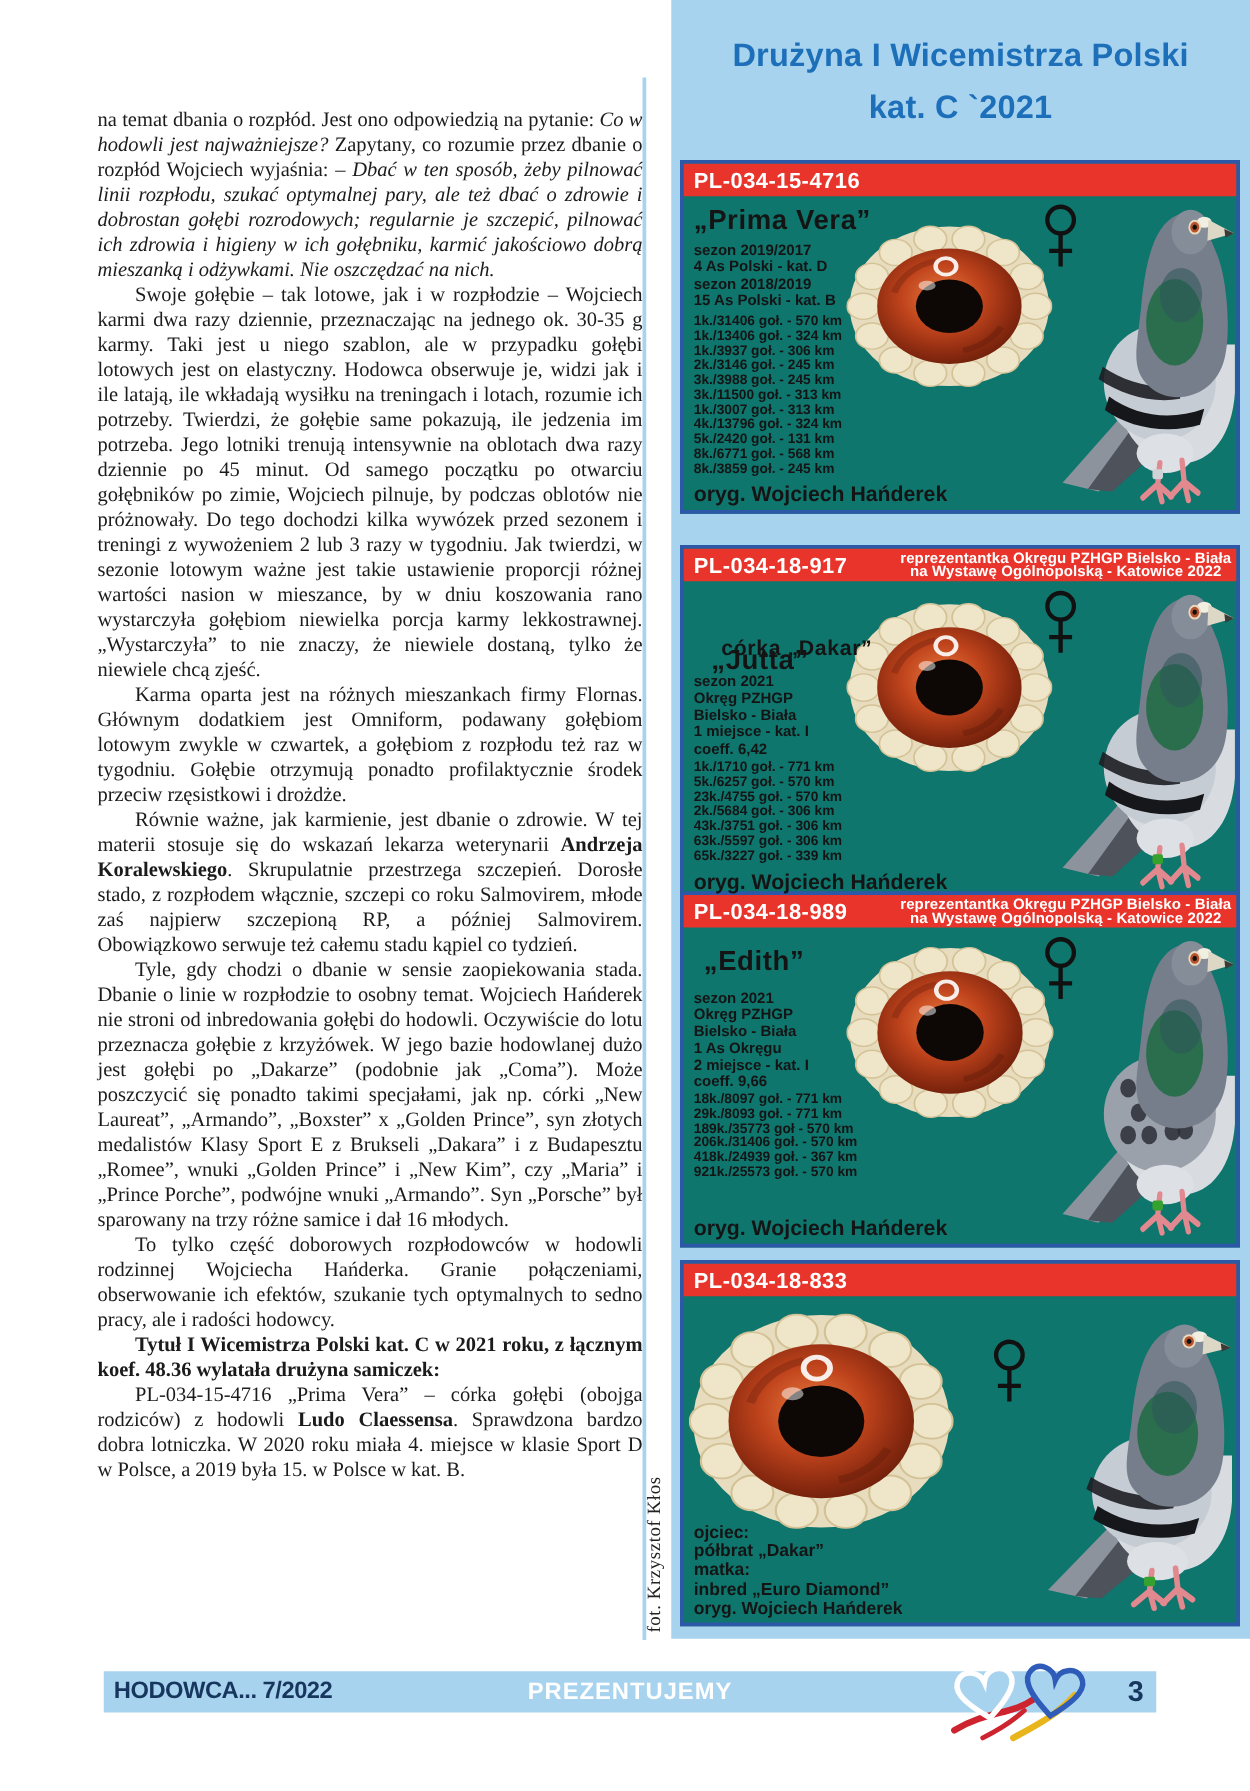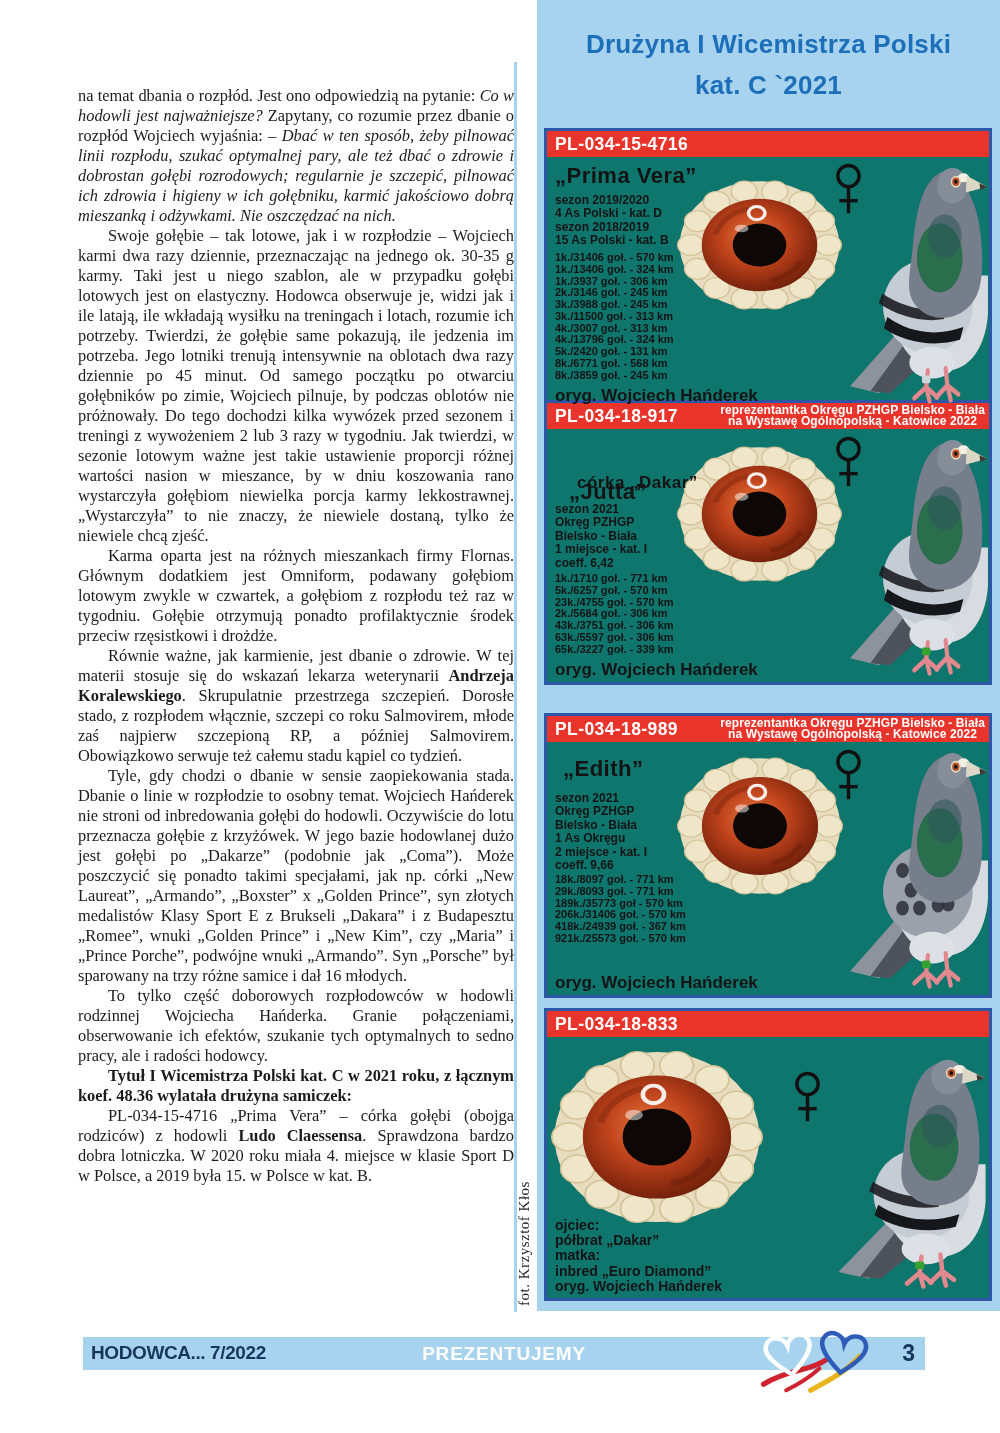--- a/index.html
+++ b/index.html
@@ -148,42 +148,42 @@
     <ellipse cx="103" cy="206" rx="27" ry="16" fill="#dde1e6"></ellipse>
     <g stroke="#e2888f" stroke-width="5" stroke-linecap="round" fill="none">
       <path d="M98,214 L96,231 M96,231 L82,242 M96,231 L100,245 M96,231 L109,241"></path>
       <path d="M119,212 L121,229 M121,229 L108,241 M121,229 L125,244 M121,229 L134,238"></path>
     </g>
     <rect x="91" y="219" width="10" height="8" rx="2" fill="#cfd3d8"></rect>
   </svg>
             </div>
             <div class="ctxt ctitle" style="left: 8px; top: 6px; font-size: 22px;">„Prima Vera”</div>
             <div class="ctxt " style="left: 8px; top: 37px; font-size: 12px; line-height: 13.4px;">
-              <div class="cline">sezon 2019/2020</div>
+              <div class="cline">sezon 2019/2017</div>
               <div class="cline">4 As Polski - kat. D</div>
               <div class="cline">sezon 2018/2019</div>
               <div class="cline">15 As Polski - kat. B</div>
             </div>
             <div class="ctxt " style="left: 8px; top: 95px; font-size: 11px; line-height: 11.75px;">
               <div class="cline">1k./31406 goł. - 570 km</div>
               <div class="cline">1k./13406 goł. - 324 km</div>
               <div class="cline">1k./3937 goł. - 306 km</div>
               <div class="cline">2k./3146 goł. - 245 km</div>
               <div class="cline">3k./3988 goł. - 245 km</div>
               <div class="cline">3k./11500 goł. - 313 km</div>
-              <div class="cline">4k./3007 goł. - 313 km</div>
+              <div class="cline">1k./3007 goł. - 313 km</div>
               <div class="cline">4k./13796 goł. - 324 km</div>
               <div class="cline">5k./2420 goł. - 131 km</div>
               <div class="cline">8k./6771 goł. - 568 km</div>
               <div class="cline">8k./3859 goł. - 245 km</div>
             </div>
             <div class="ctxt " style="left: 8px; top: 229px; font-size: 17px;">oryg. Wojciech Hańderek</div>
           </div>
         </div>
-        <div class="pigeon-card" style="top: 400px; height: 285px;">
+        <div class="pigeon-card" style="top: 436px; height: 285px;">
           <div class="redbar">
             <span class="ring">PL-034-18-917</span>
             <div class="banner">
               <div>reprezentantka Okręgu PZHGP Bielsko - Biała</div>
               <div>na Wystawę Ogólnopolską - Katowice 2022</div>
             </div>
           </div>
           <div class="cbody" style="height: 253px;">
             <div class="svgbox" style="left:130px;top:16px;width:165px;height:138px">
               <svg viewBox="0 0 120 120" preserveAspectRatio="none">

